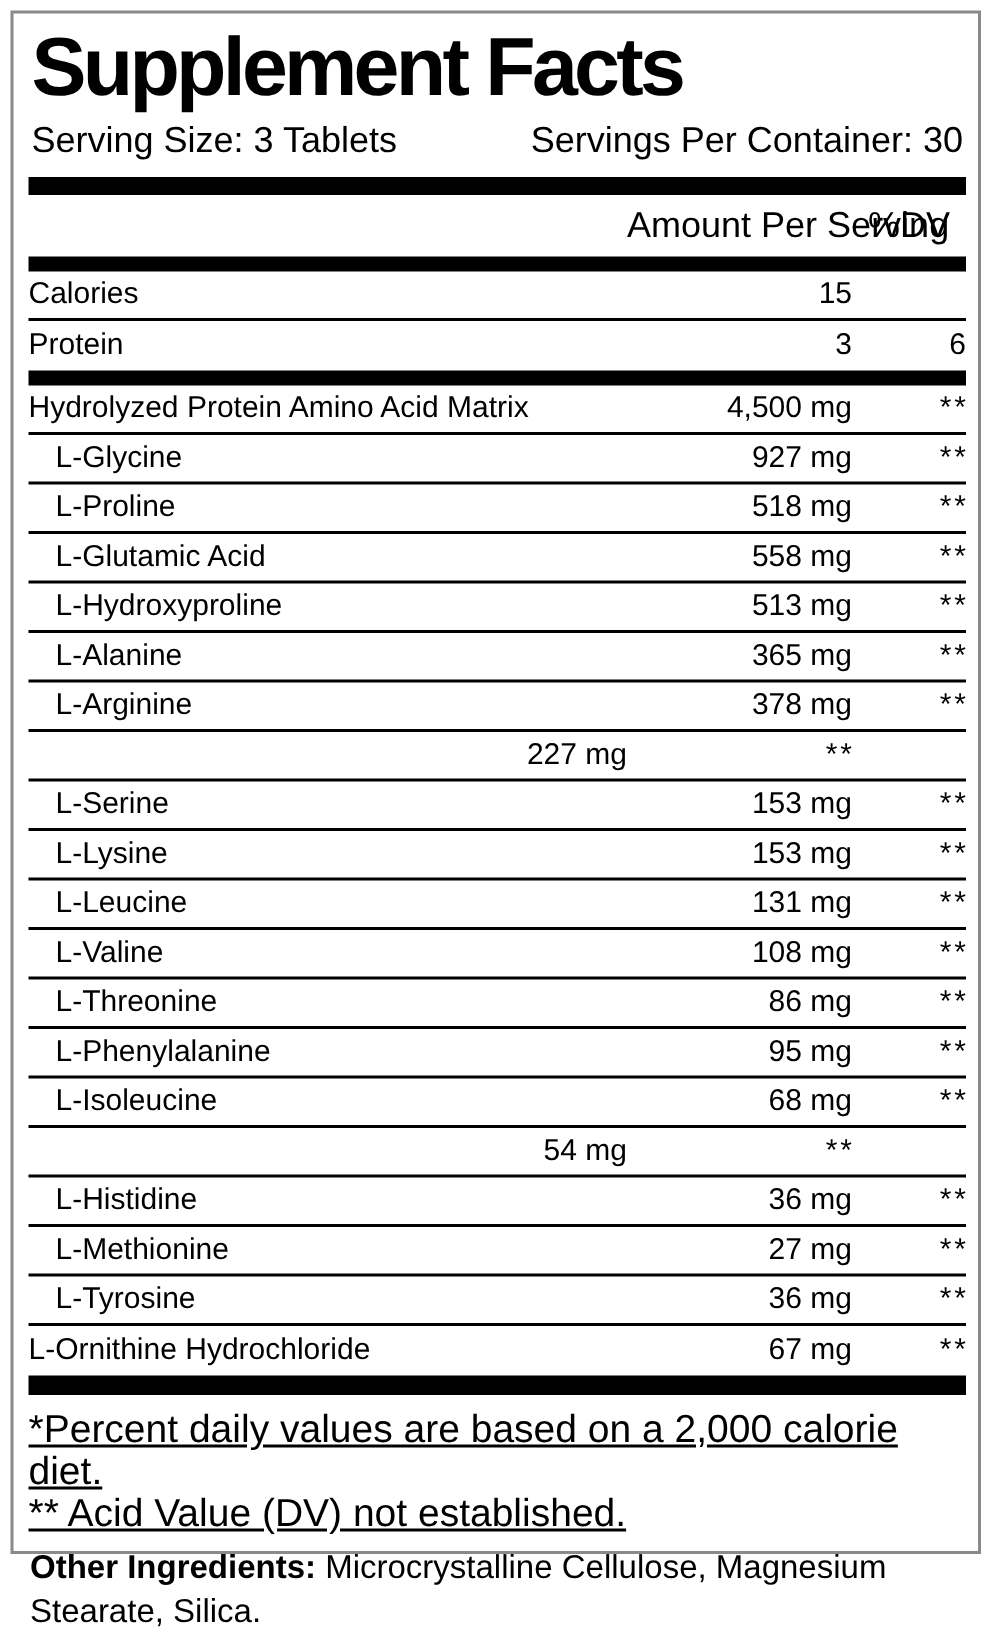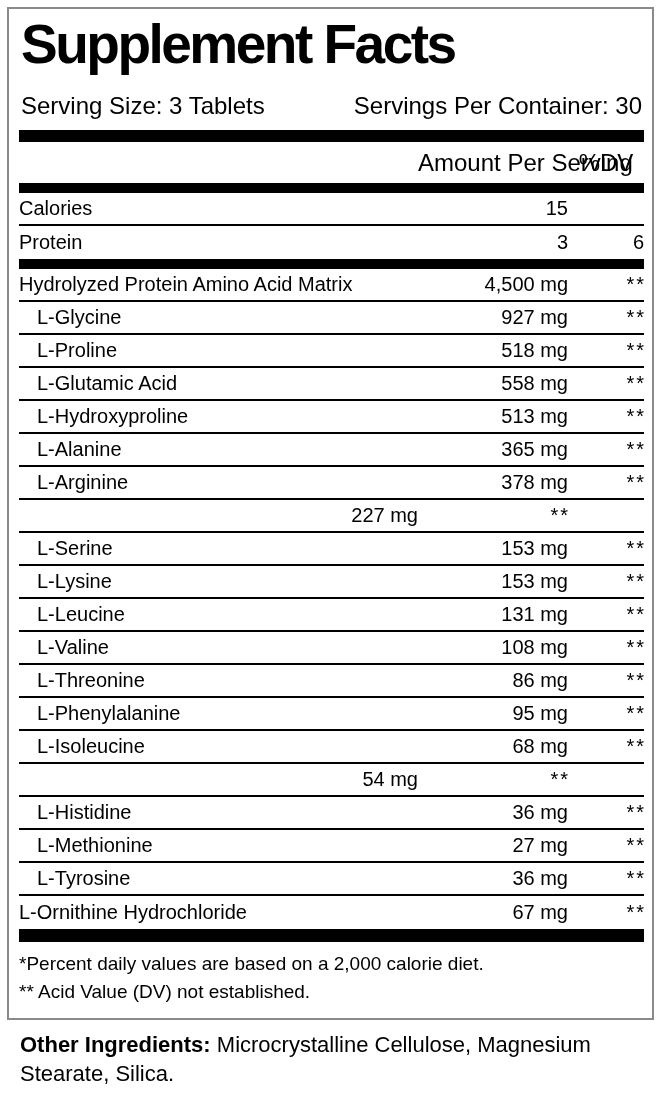--- a/index.html
+++ b/index.html
@@ -7,21 +7,21 @@
     font-family:"Liberation Sans", sans-serif; }
   .stage { position:relative; width:664px; height:1097px; background:#fff; overflow:hidden; }
 
   .label-box {
     position:absolute; left:7px; top:7px; width:647px;
     border:2px solid #8a8a8a; background:#fff; padding:0 8px 0 10px;
   }
 
   .title {
     font-size:55px; font-weight:900; letter-spacing:-2.5px; line-height:1.0;
-    margin:8px 0 20px 2px; white-space:nowrap;
+    margin:8px 0 8px 2px; white-space:nowrap;
   }
 
   .serving-row {
     display:flex; justify-content:space-between;
     font-size:24px; line-height:28px; margin:6px 2px 10px 2px; white-space:nowrap;
   }
 
   .bar { background:#000; width:100%; }
   .bar-12 { height:12px; }
   .bar-10 { height:10px; }
@@ -39,21 +39,21 @@
     font-size:20px; line-height:31px; height:33px;
     border-bottom:2px solid #000; align-items:center;
   }
   .row:last-child { border-bottom:none; }
   .row .name { white-space:nowrap; overflow:visible; }
   .row .name.indent { padding-left:18px; }
   .row .amount { text-align:right; white-space:nowrap; }
   .row .dv { text-align:right; white-space:nowrap; letter-spacing:2px; margin-right:-2px; }
 
   .footnotes { padding:8px 0 12px 0; }
-  .footnotes p { font-size:19px; line-height:28px; }
+  .footnotes p { font-size:26px; line-height:28px;text-decoration:underline; }
 
   .other-ingredients {
     position:absolute; left:20px; top:1030px; width:620px;
     font-size:22px; line-height:29px;
   }
   .other-ingredients b { font-weight:bold; }
 </style>
 </head>
 <body>
 

